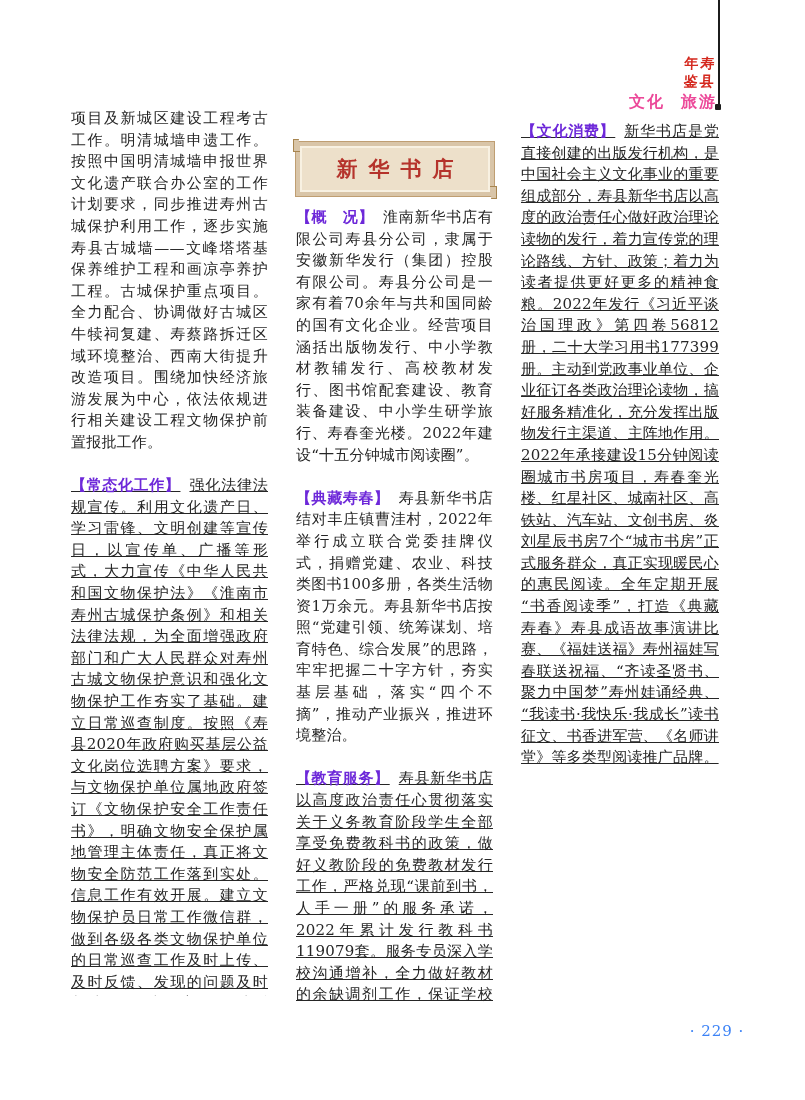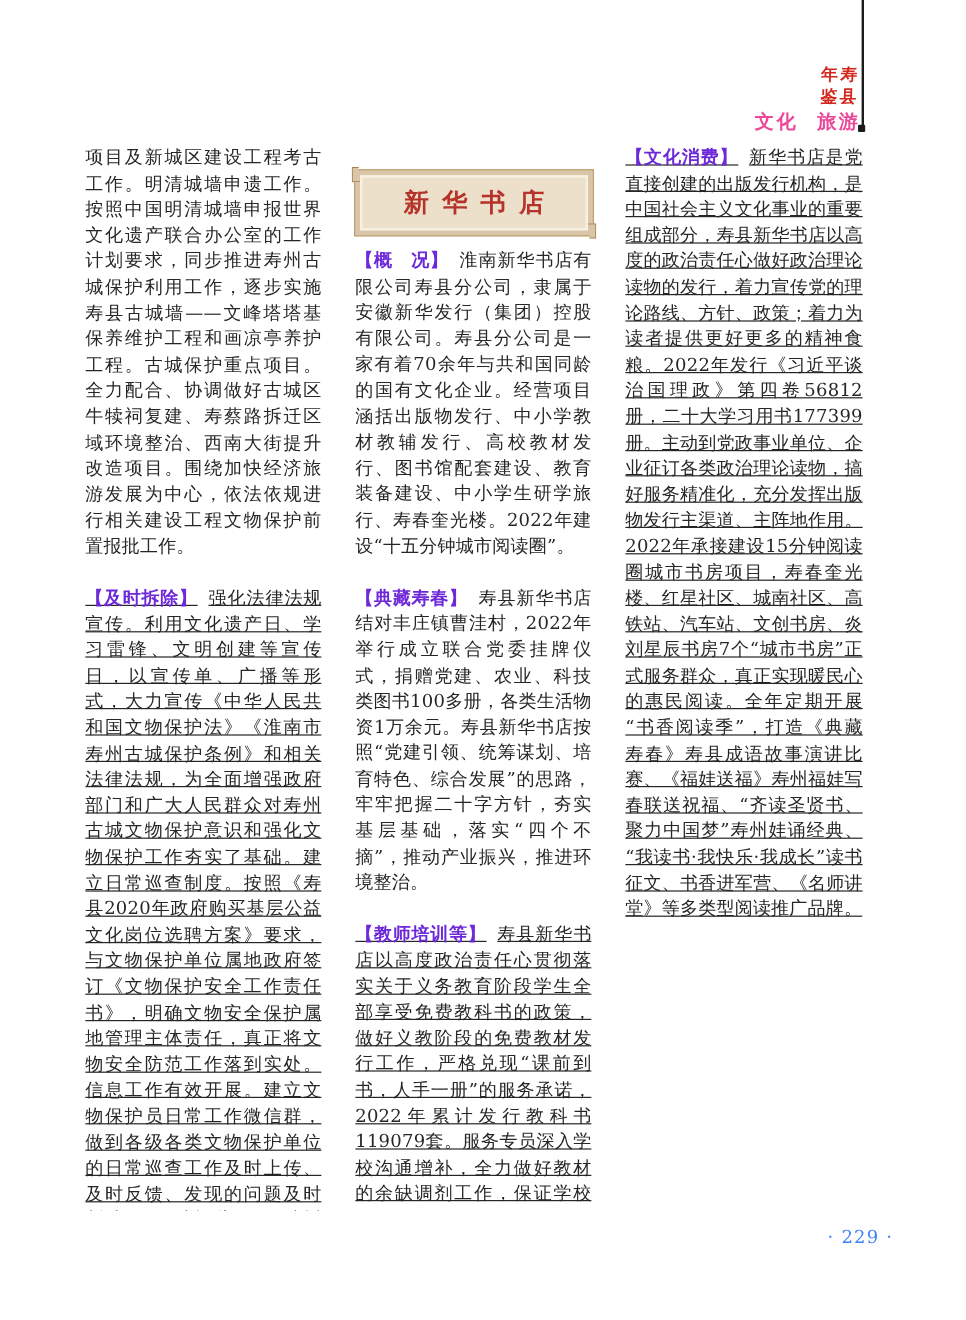--- a/index.html
+++ b/index.html
@@ -32,21 +32,21 @@
     font-weight:bold; font-size:16px; color:#ec4899;
     display:flex; gap:16px; letter-spacing:2px;
   }
 
   
   .col {
     position:absolute; text-align:justify;
     font-size:15px; line-height:21.6px; letter-spacing:0.2px;
     overflow:hidden;
   }
-  .col-1 { left:71px;  top:121px; width:197px; height:888px; }
+  .col-1 { left:71px;  top:108px; width:197px; height:888px; }
   .col-2 { left:296px; top:207px; width:197px; height:800px; }
   .col-3 { left:521px; top:121px; width:198px; height:888px; }
   .col p { margin:0 0 21.6px 0; }
   .col p:last-child { margin-bottom:0;text-decoration:underline; }
   .entry-label {
     font-family:"DejaVu Sans","Liberation Sans",sans-serif;
     font-weight:bold; color:#6d28d9; letter-spacing:0;
     margin-right:9px;
   }
 
@@ -97,34 +97,34 @@
   <span>县</span>
 </div>
 
 <div class="section-title">
   <span>文化</span>
   <span>旅游</span>
 </div>
 
 <div class="col col-1">
   <p><span>项目及新城区建设工程考古工作。明清城墙申遗工作。按照中国明清城墙申报世界文化遗产联合办公室的工作计划要求，同步推进寿州古城保护利用工作，逐步实施寿县古城墙——文峰塔塔基保养维护工程和画凉亭养护工程。古城保护重点项目。全力配合、协调做好古城区牛犊祠复建、寿蔡路拆迁区域环境整治、西南大街提升改造项目。围绕加快经济旅游发展为中心，依法依规进行相关建设工程文物保护前置报批工作。</span></p>
-  <p><span class="entry-label">【及时拆除】</span><span>强化法律法规宣传。利用文化遗产日、学习雷锋、文明创建等宣传日，以宣传单、广播等形式，大力宣传《中华人民共和国文物保护法》《淮南市寿州古城保护条例》和相关法律法规，为全面增强政府部门和广大人民群众对寿州古城文物保护意识和强化文物保护工作夯实了基础。建立日常巡查制度。按照《寿县2020年政府购买基层公益文化岗位选聘方案》要求，与文物保护单位属地政府签订《文物保护安全工作责任书》，明确文物安全保护属地管理主体责任，真正将文物安全防范工作落到实处。信息工作有效开展。建立文物保护员日常工作微信群，做到各级各类文物保护单位的日常巡查工作及时上传、及时反馈、发现的问题及时制止、及时报告、及时拆除，确保全县各类文物违法行为和案件能够第一时间得到有效处置。</span></p>
+  <p><span class="entry-label">【常态化工作】</span><span>强化法律法规宣传。利用文化遗产日、学习雷锋、文明创建等宣传日，以宣传单、广播等形式，大力宣传《中华人民共和国文物保护法》《淮南市寿州古城保护条例》和相关法律法规，为全面增强政府部门和广大人民群众对寿州古城文物保护意识和强化文物保护工作夯实了基础。建立日常巡查制度。按照《寿县2020年政府购买基层公益文化岗位选聘方案》要求，与文物保护单位属地政府签订《文物保护安全工作责任书》，明确文物安全保护属地管理主体责任，真正将文物安全防范工作落到实处。信息工作有效开展。建立文物保护员日常工作微信群，做到各级各类文物保护单位的日常巡查工作及时上传、及时反馈、发现的问题及时制止、及时报告、及时拆除，确保全县各类文物违法行为和案件能够第一时间得到有效处置。</span></p>
 </div>
 
 <div class="title-box">
   <div class="corner corner-tl"></div>
   <div class="corner corner-br"></div>
   <div class="title-box-inner">
     <span class="title-box-text">新华书店</span>
   </div>
 </div>
 
 <div class="col col-2">
   <p><span class="entry-label">【概　况】</span><span>淮南新华书店有限公司寿县分公司，隶属于安徽新华发行（集团）控股有限公司。寿县分公司是一家有着70余年与共和国同龄的国有文化企业。经营项目涵括出版物发行、中小学教材教辅发行、高校教材发行、图书馆配套建设、教育装备建设、中小学生研学旅行、寿春奎光楼。2022年建设“十五分钟城市阅读圈”。</span></p>
   <p><span class="entry-label">【典藏寿春】</span><span>寿县新华书店结对丰庄镇曹洼村，2022年举行成立联合党委挂牌仪式，捐赠党建、农业、科技类图书100多册，各类生活物资1万余元。寿县新华书店按照“党建引领、统筹谋划、培育特色、综合发展”的思路，牢牢把握二十字方针，夯实基层基础，落实“四个不摘”，推动产业振兴，推进环境整治。</span></p>
-  <p><span class="entry-label">【教师培训等】</span><span>寿县新华书店以高度政治责任心贯彻落实关于义务教育阶段学生全部享受免费教科书的政策，做好义教阶段的免费教材发行工作，严格兑现“课前到书，人手一册”的服务承诺，2022年累计发行教科书119079套。服务专员深入学校沟通增补，全力做好教材的余缺调剂工作，保证学校正常的教学秩序，得到学校、师生、家长的一致好评，服务</span></p>
+  <p><span class="entry-label">【教育服务】</span><span>寿县新华书店以高度政治责任心贯彻落实关于义务教育阶段学生全部享受免费教科书的政策，做好义教阶段的免费教材发行工作，严格兑现“课前到书，人手一册”的服务承诺，2022年累计发行教科书119079套。服务专员深入学校沟通增补，全力做好教材的余缺调剂工作，保证学校正常的教学秩序，得到学校、师生、家长的一致好评，服务</span></p>
 </div>
 
 <div class="col col-3">
   <p><span class="entry-label">【文化消费】</span><span>新华书店是党直接创建的出版发行机构，是中国社会主义文化事业的重要组成部分，寿县新华书店以高度的政治责任心做好政治理论读物的发行，着力宣传党的理论路线、方针、政策；着力为读者提供更好更多的精神食粮。2022年发行《习近平谈治国理政》第四卷56812册，二十大学习用书177399册。主动到党政事业单位、企业征订各类政治理论读物，搞好服务精准化，充分发挥出版物发行主渠道、主阵地作用。2022年承接建设15分钟阅读圈城市书房项目，寿春奎光楼、红星社区、城南社区、高铁站、汽车站、文创书房、炎刘星辰书房7个“城市书房”正式服务群众，真正实现暖民心的惠民阅读。全年定期开展“书香阅读季”，打造《典藏寿春》寿县成语故事演讲比赛、《福娃送福》寿州福娃写春联送祝福、“齐读圣贤书、聚力中国梦”寿州娃诵经典、“我读书·我快乐·我成长”读书征文、书香进军营、《名师讲堂》等多类型阅读推广品牌。</span></p>
 </div>
 
 <div class="page-num">· 229 ·</div>
 
 </body></html>

